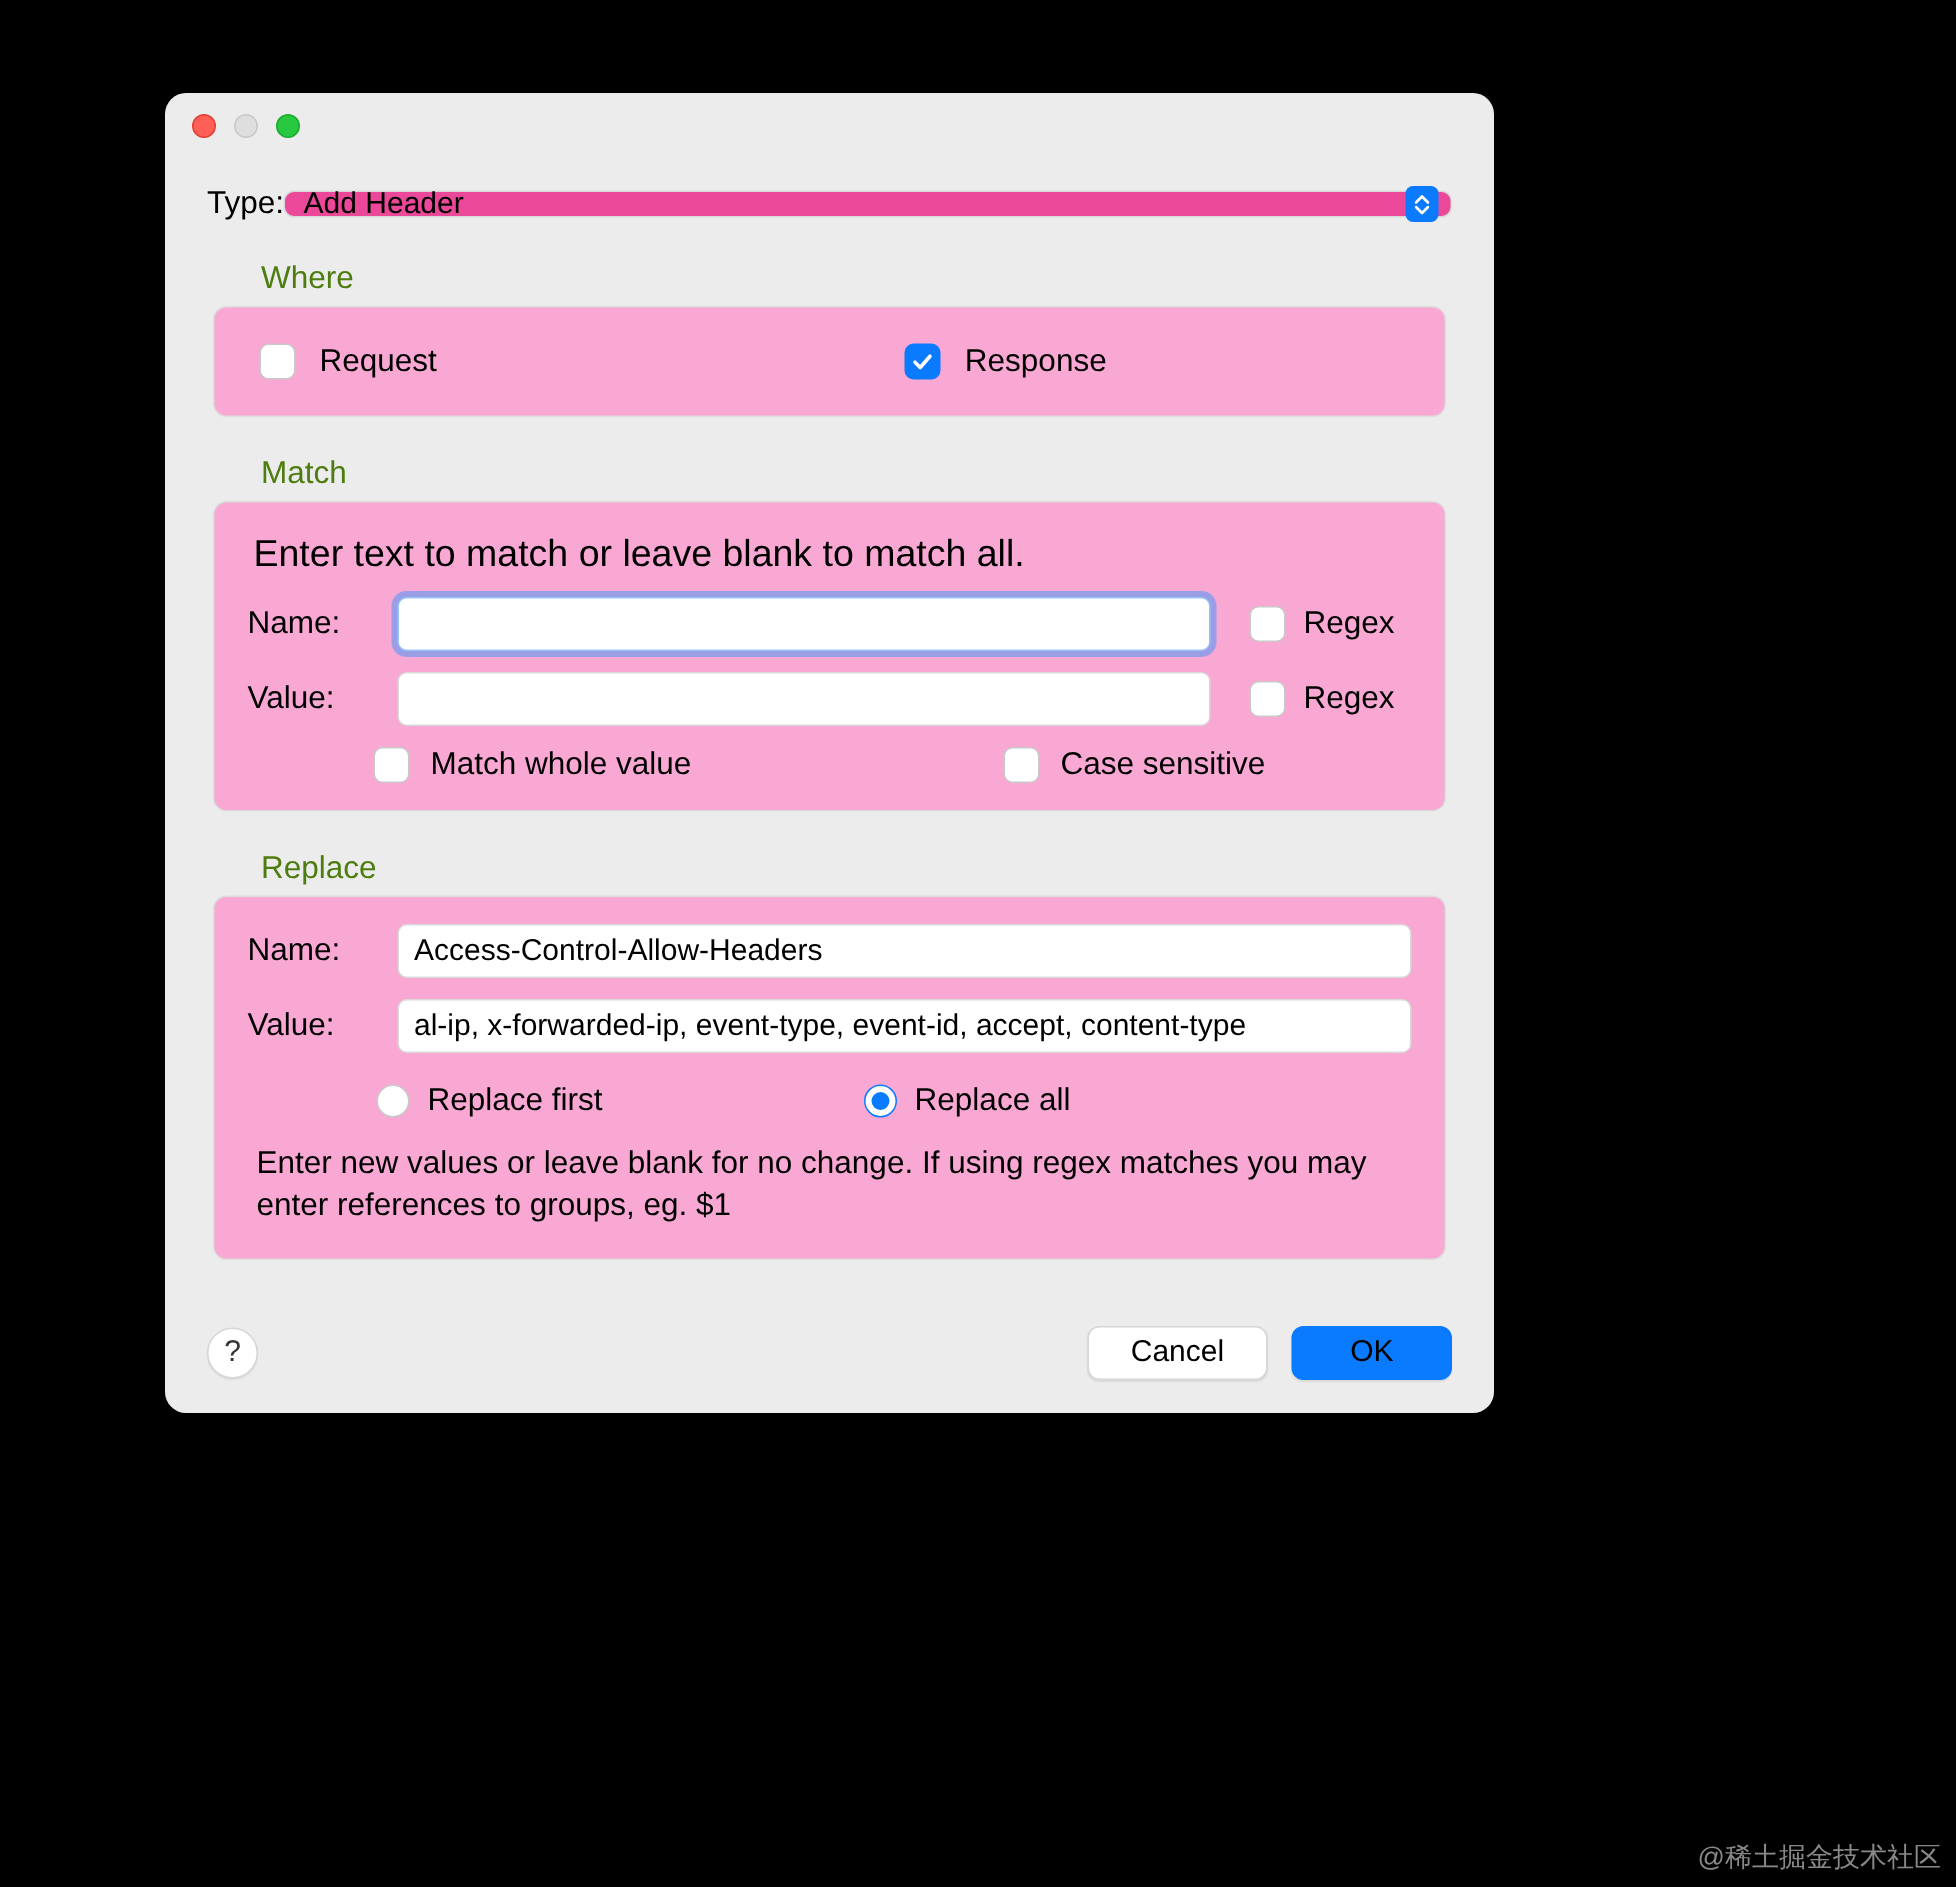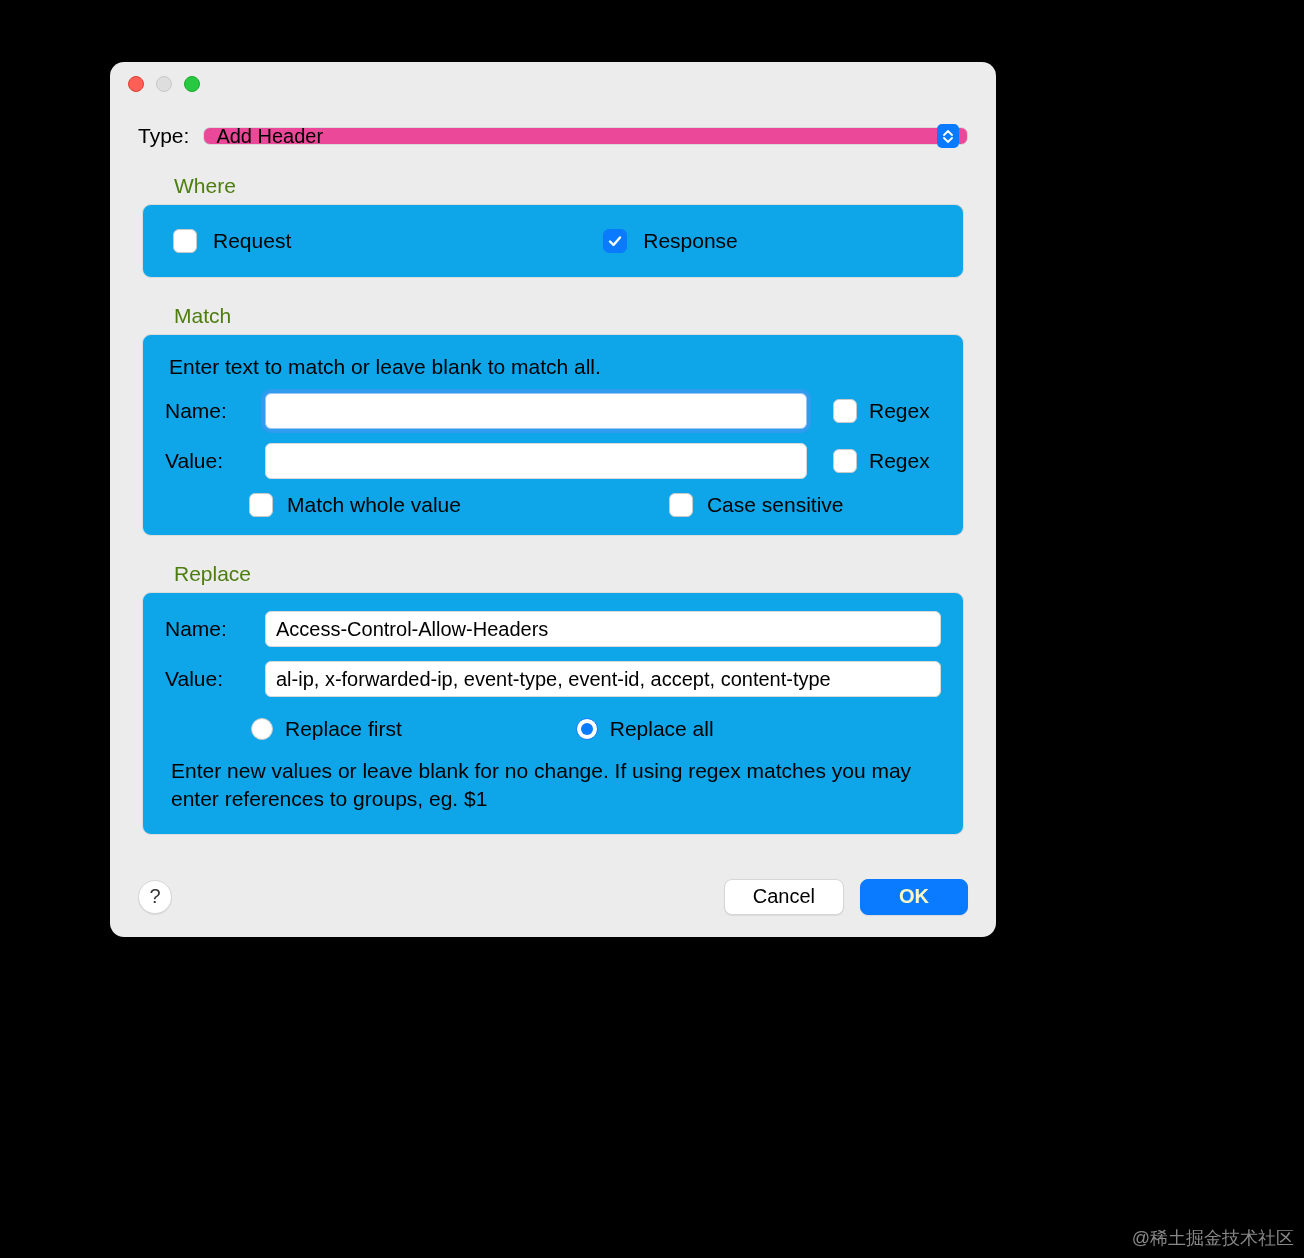--- a/index.html
+++ b/index.html
@@ -47,21 +47,21 @@
     position: absolute;
     left: 0; right: 0; top: 10px;
     text-align: center;
     font-weight: 700;
     font-size: 20px;
     color: #3c3c3c;
   }
   .content { padding: 18px 28px 0 28px; }
 
   .row { display: flex; align-items: center; }
-  .type-row { gap: 14px; margin-bottom: 26px; justify-content: flex-end; }
+  .type-row { margin-bottom: 26px; justify-content: flex-end; }
   .type-label { font-size: 21px; }
   .select {
     flex: 1;
     height: 18px;
     background: #ec4899;
     border: 1px solid #d9d9d9;
     border-radius: 7px;
     display: flex;
     align-items: center;
     padding: 0 8px 0 12px;
@@ -73,21 +73,21 @@
     background: #0a7bff;
     border-radius: 5px;
     display: flex; flex-direction: column;
     align-items: center; justify-content: center;
     gap: 1px;
   }
   .stepper svg { display:block; }
 
   .group-label { font-size: 21px; color: #4d7c0f; margin: 16px 0 6px 36px; }
   .group {
-    background: #0ea5e9;
+    background: #f9a8d4;
     border: 1px solid #dcdcdc;
     border-radius: 9px;
     margin: 0 4px 26px 4px;
     padding: 18px 22px;
   }
 
   .where-row { display: flex; align-items: center; gap: 16px; padding: 6px 8px; }
   .where-row .col2 { margin-left: 280px; }
 
   .cbox {
@@ -97,21 +97,21 @@
     background: #fff;
     display: inline-flex; align-items: center; justify-content: center;
     flex: 0 0 24px;
   }
   .cbox.checked {
     background: #0a7bff; border-color: #0a7bff;
   }
   .cbox.checked svg { stroke: #fff; }
   .opt-label { font-size: 21px; }
 
-  .match-help { font-size: 21px; margin: 2px 0 14px 4px; }
+  .match-help { font-size: 25px; margin: 2px 0 14px 4px; }
 
   .form-row { display: flex; align-items: center; gap: 26px; margin-bottom: 14px; }
   .form-label { width: 74px; text-align: left; font-size: 21px; }
   .tinput {
     height: 36px;
     background: #fff;
     border: 1px solid #d9d9d9;
     border-radius: 6px;
     padding: 0 10px;
     font-size: 20px;
@@ -158,23 +158,22 @@
   .btn {
     height: 36px;
     padding: 0 28px;
     border-radius: 8px;
     font-size: 20px;
     border: 1px solid #d6d6d6;
     background:#fff;
     box-shadow: 0 1px 1px rgba(0,0,0,.08);
   }
   .btn.primary {
-    background:#0a7bff; color:#fef9c3; border-color:#0a7bff;
+    background:#0a7bff; color:#000000; border-color:#0a7bff;
     padding: 0 38px;
-    font-weight: bold;
   }
   .footer .btn + .btn { margin-left: 16px; }
 </style>
 </head>
 <body>
 
 <div class="window">
   <div class="titlebar">
     <div class="traffic">
       <div class="dot red"></div>

